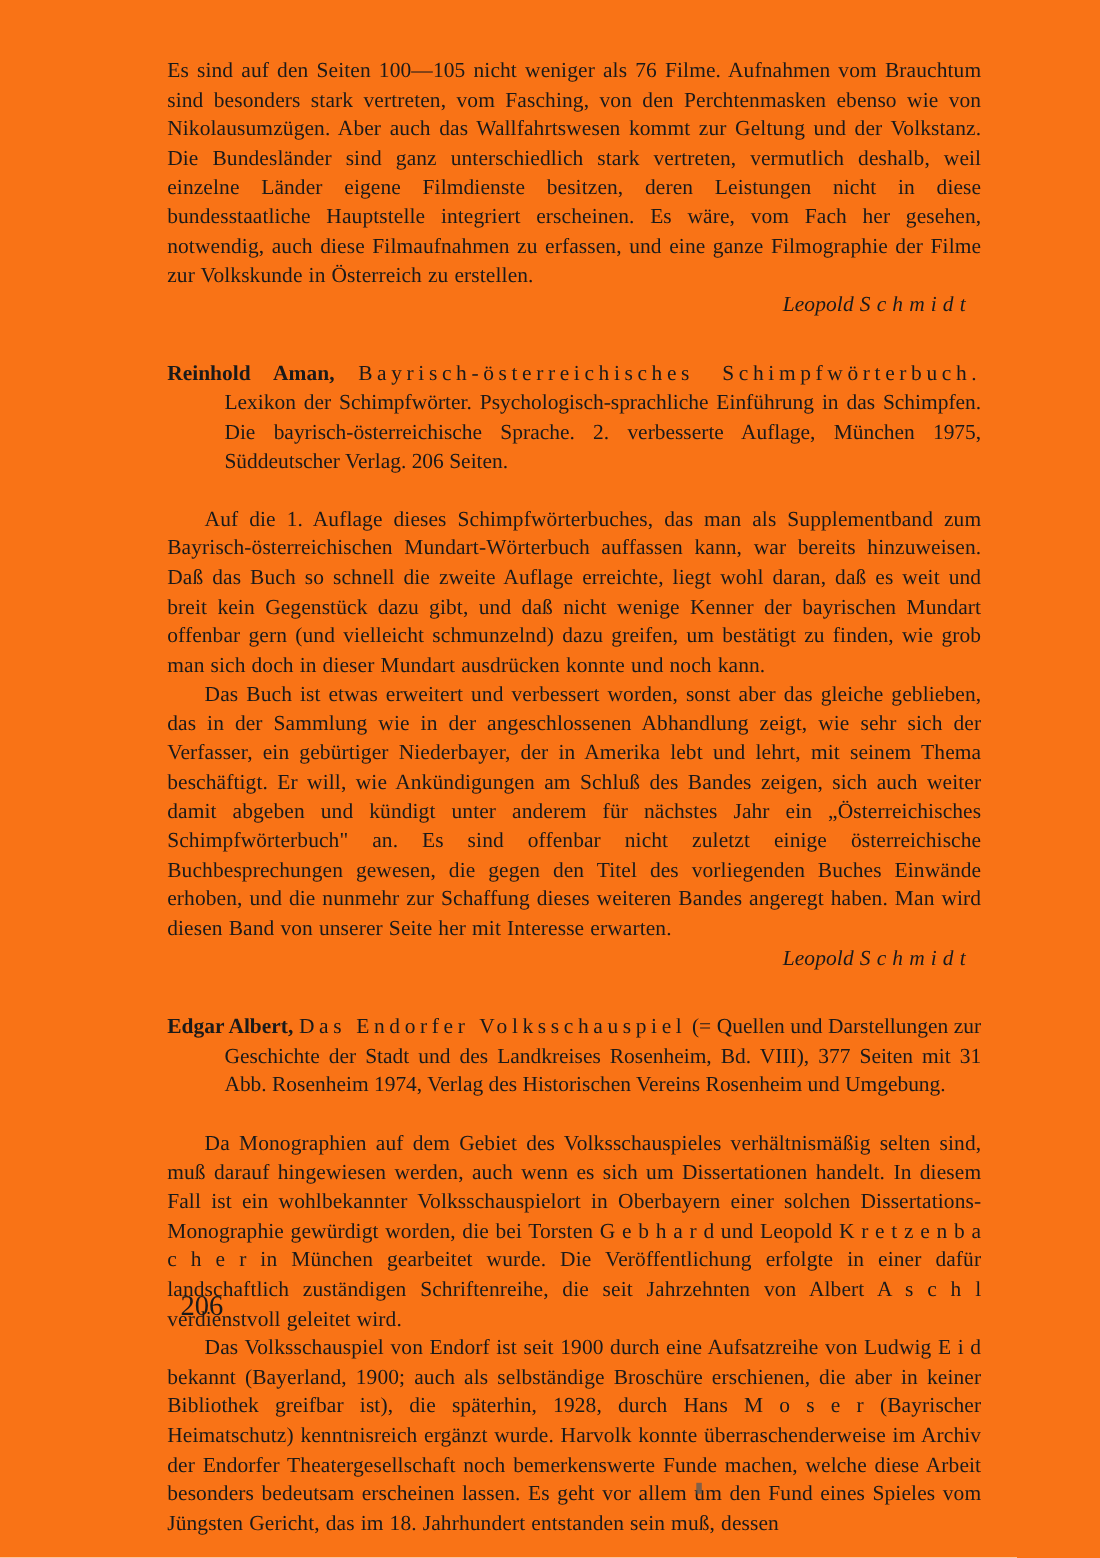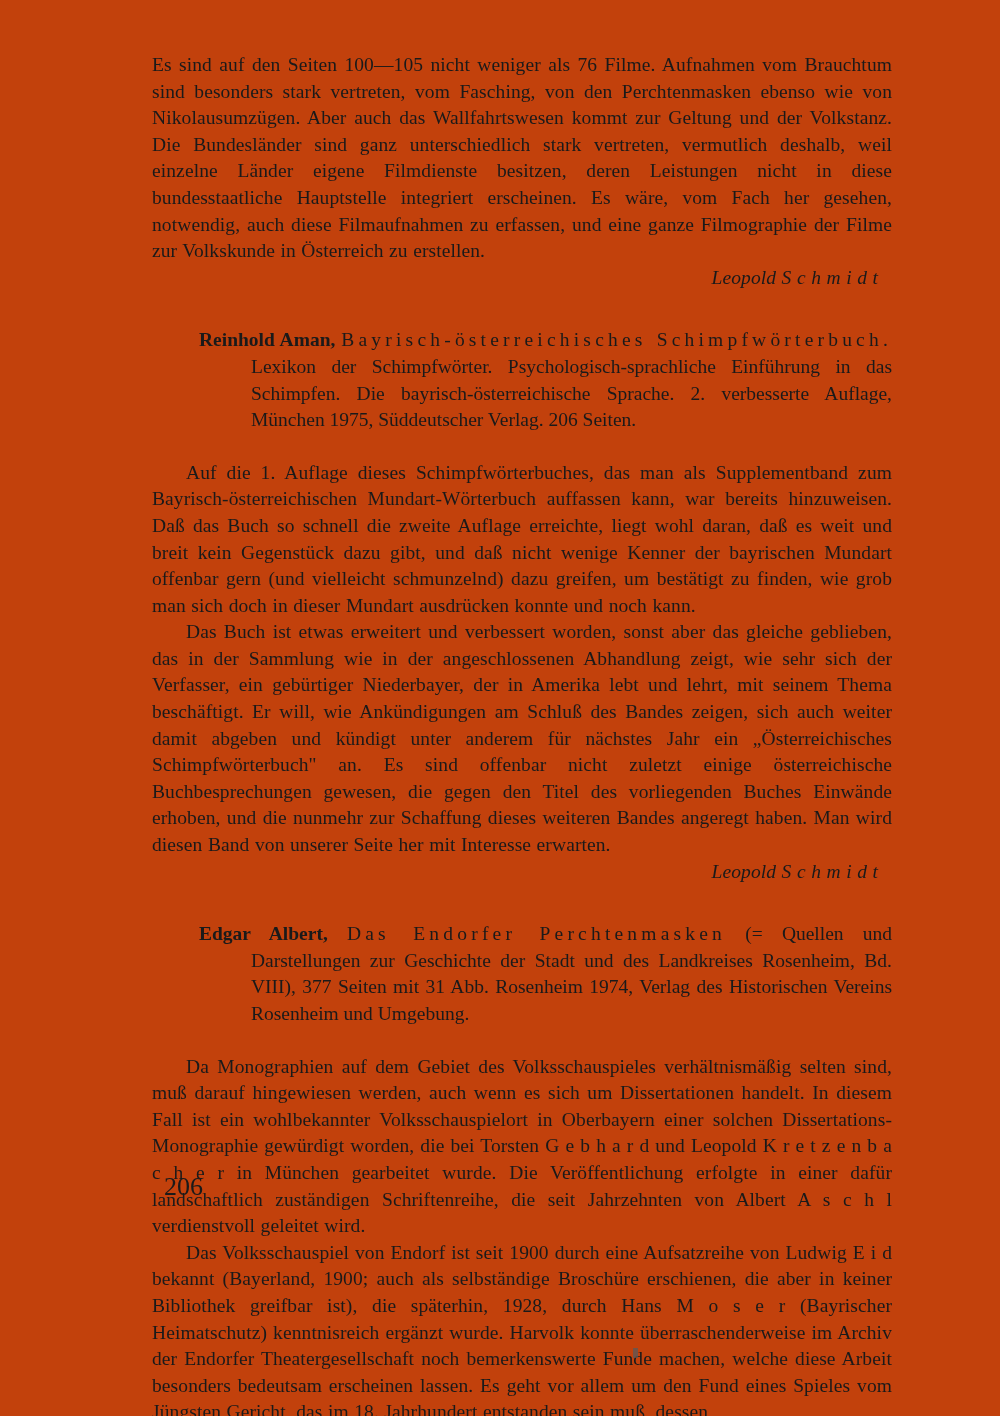--- a/index.html
+++ b/index.html
@@ -13,21 +13,21 @@
     position: relative;
     font-family: "Liberation Serif", serif;
     color: #1a1a1a;
     overflow: hidden;
   }
   .page {
     position: absolute;
     left: 0; top: 0;
     width: 1000px;
     height: 1416px;
-    background: #c2410c;
+    background: #f97316;
   }
   .content {
     position: absolute;
     left: 152px;
     top: 52px;
     width: 740px;
   }
   p {
     margin: 0;
     font-size: 19.5px;
@@ -63,21 +63,20 @@
   .ref-entry {
     font-size: 19.5px;
     line-height: 26.6px;
     text-align: justify;
     margin: 0;
   }
   .ref-entry .hang {
     display: block;
     padding-left: 52px;
     text-indent: -52px;
-    margin-left: 47px;
   }
   .page-number {
     position: absolute;
     left: 164px;
     top: 1174px;
     font-size: 26px;
     line-height: 26px;
   }
   .footer-mark {
     position: absolute;
@@ -114,21 +113,21 @@
     <p class="indent">Auf die 1. Auflage dieses Schimpfwörterbuches, das man als Supplementband zum Bayrisch-österreichischen Mundart-Wörterbuch auffassen kann, war bereits hinzuweisen. Daß das Buch so schnell die zweite Auflage erreichte, liegt wohl daran, daß es weit und breit kein Gegenstück dazu gibt, und daß nicht wenige Kenner der bayrischen Mundart offenbar gern (und vielleicht schmunzelnd) dazu greifen, um bestätigt zu finden, wie grob man sich doch in dieser Mundart ausdrücken konnte und noch kann.</p>
     <p class="indent">Das Buch ist etwas erweitert und verbessert worden, sonst aber das gleiche geblieben, das in der Sammlung wie in der angeschlossenen Abhandlung zeigt, wie sehr sich der Verfasser, ein gebürtiger Niederbayer, der in Amerika lebt und lehrt, mit seinem Thema beschäftigt. Er will, wie Ankündigungen am Schluß des Bandes zeigen, sich auch weiter damit abgeben und kündigt unter anderem für nächstes Jahr ein „Österreichisches Schimpfwörterbuch" an. Es sind offenbar nicht zuletzt einige österreichische Buchbesprechungen gewesen, die gegen den Titel des vorliegenden Buches Einwände erhoben, und die nunmehr zur Schaffung dieses weiteren Bandes angeregt haben. Man wird diesen Band von unserer Seite her mit Interesse erwarten.</p>
 
     <p class="signature">Leopold S c h m i d t</p>
 
     <div class="block-gap-lg"></div>
 
     <div class="ref-entry">
       <span class="hang">
         <span class="bold">Edgar Albert,</span>
-        <span class="spaced-wide">Das Endorfer Perchtenmasken</span><span> (= Quellen und Darstellungen zur Geschichte der Stadt und des Landkreises Rosenheim, Bd. VIII), 377 Seiten mit 31 Abb. Rosenheim 1974, Verlag des Historischen Vereins Rosenheim und Umgebung.</span>
+        <span class="spaced-wide">Das Endorfer Volksschauspiel</span><span> (= Quellen und Darstellungen zur Geschichte der Stadt und des Landkreises Rosenheim, Bd. VIII), 377 Seiten mit 31 Abb. Rosenheim 1974, Verlag des Historischen Vereins Rosenheim und Umgebung.</span>
       </span>
     </div>
 
     <div class="block-gap"></div>
 
     <p class="indent">Da Monographien auf dem Gebiet des Volksschauspieles verhältnismäßig selten sind, muß darauf hingewiesen werden, auch wenn es sich um Dissertationen handelt. In diesem Fall ist ein wohlbekannter Volksschauspielort in Oberbayern einer solchen Dissertations-Monographie gewürdigt worden, die bei Torsten G e b h a r d und Leopold K r e t z e n b a c h e r in München gearbeitet wurde. Die Veröffentlichung erfolgte in einer dafür landschaftlich zuständigen Schriftenreihe, die seit Jahrzehnten von Albert A s c h l verdienstvoll geleitet wird.</p>
     <p class="indent">Das Volksschauspiel von Endorf ist seit 1900 durch eine Aufsatzreihe von Ludwig E i d bekannt (Bayerland, 1900; auch als selbständige Broschüre erschienen, die aber in keiner Bibliothek greifbar ist), die späterhin, 1928, durch Hans M o s e r (Bayrischer Heimatschutz) kenntnisreich ergänzt wurde. Harvolk konnte überraschenderweise im Archiv der Endorfer Theatergesellschaft noch bemerkenswerte Funde machen, welche diese Arbeit besonders bedeutsam erscheinen lassen. Es geht vor allem um den Fund eines Spieles vom Jüngsten Gericht, das im 18. Jahrhundert entstanden sein muß, dessen</p>
 
   </div>
 

